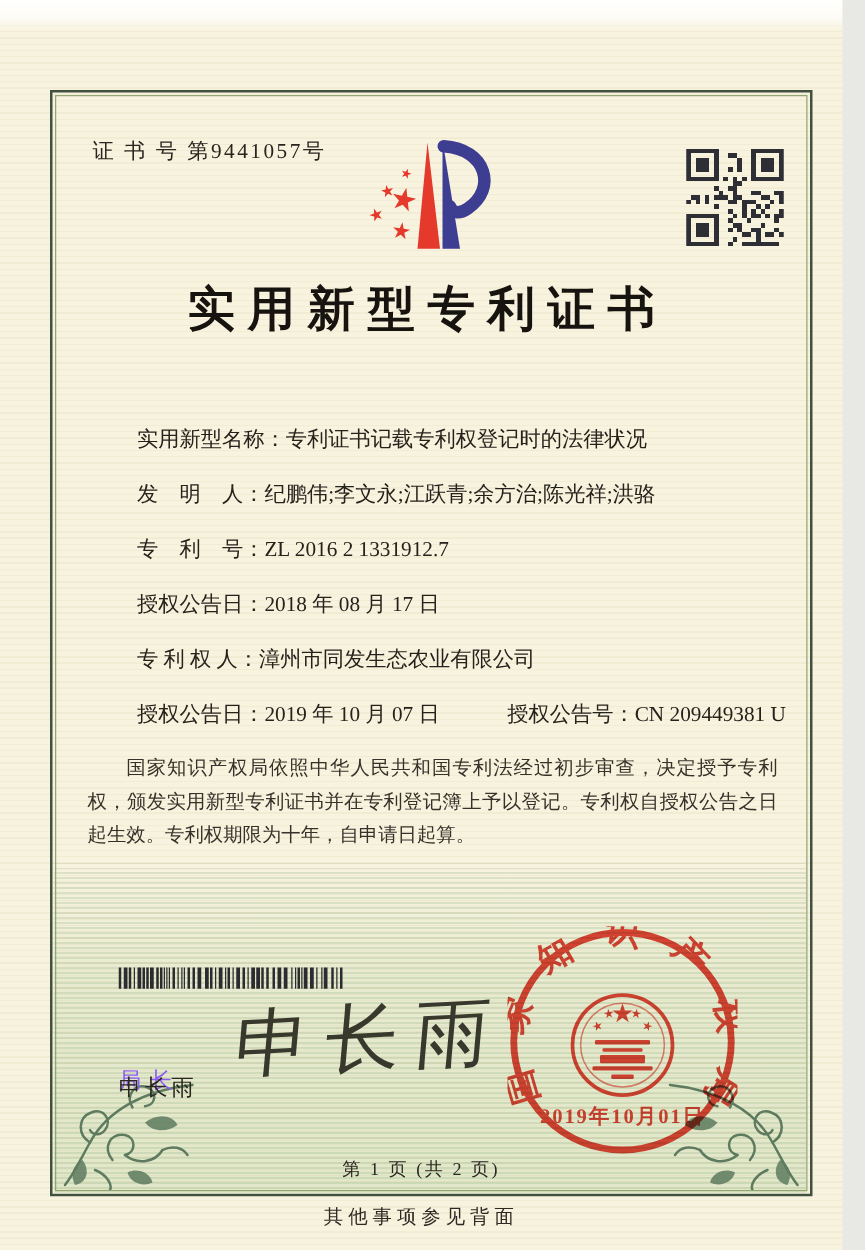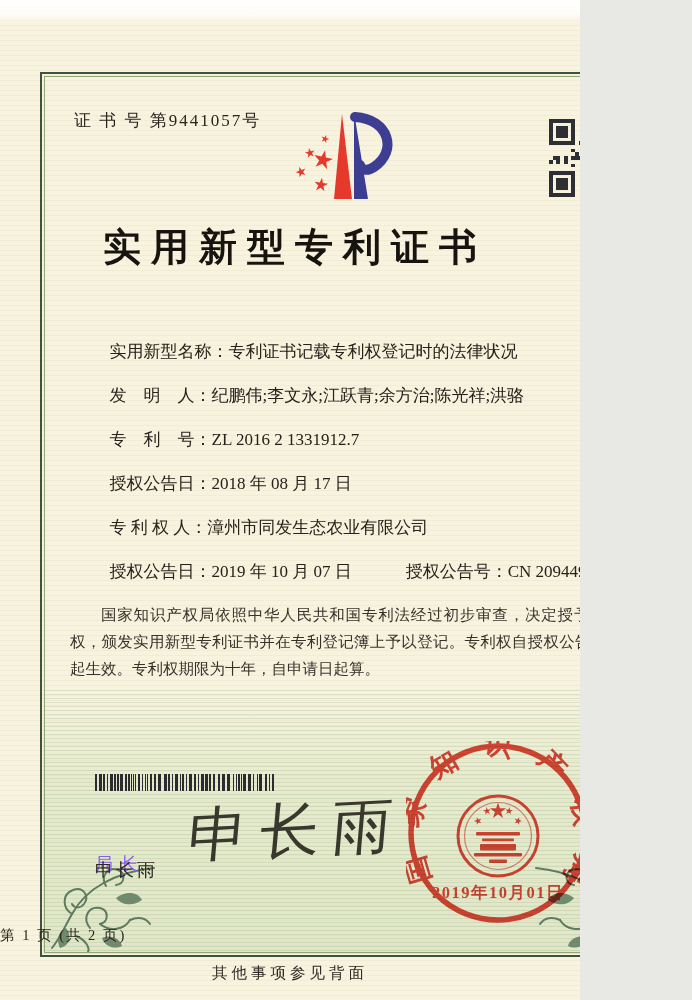--- a/index.html
+++ b/index.html
@@ -1,17 +1,17 @@
 <!DOCTYPE html>
 <html><head>
 <meta charset="utf-8">
 <style>
   html,body{margin:0;padding:0;background:#e8e8e4;}
   .page{
-    position:relative;width:580px;height:1000px;overflow:hidden;
+    position:relative;width:674px;height:1000px;overflow:hidden;
     background:#f8f3df;
     font-family:"Liberation Serif","DejaVu Serif",serif;
   }
   .striations{
     position:absolute;inset:0;pointer-events:none;z-index:1;
     background:repeating-linear-gradient(180deg, rgba(205,192,150,0.14) 0 1px, rgba(255,255,255,0) 1px 5px);
   }
   .scan-strip{
     position:absolute;left:0;top:0;right:0;height:24px;z-index:2;
     background:linear-gradient(180deg,#ffffff 0%,#fdfcf6 60%,rgba(253,252,246,0) 100%);
@@ -62,21 +62,21 @@
   .officer-title{position:absolute;left:95px;top:826px;font-size:18px;letter-spacing:7px;color:#8b5cf6;z-index:4;margin-top:26px;}
   .officer-name{position:absolute;left:95px;top:858px;font-size:18px;letter-spacing:3px;color:#2a2620;z-index:4;}
   .signature{
     position:absolute;left:188px;top:791px;z-index:4;
     font-size:60px;color:#2b2a21;letter-spacing:12px;
     transform:rotate(-3deg) skewX(-8deg);opacity:.92;
   }
   .seal{position:absolute;left:406px;top:741px;z-index:5;mix-blend-mode:multiply;opacity:.93;}
 
   .page-number{
-    position:absolute;left:0;right:0;top:926px;z-index:4;text-align:left;
+    position:absolute;left:0;right:0;top:926px;z-index:4;text-align:center;
     font-size:14.5px;letter-spacing:2px;color:#2a2620;white-space:pre;
   }
   .back-note{
     position:absolute;left:0;right:0;top:963px;z-index:4;text-align:center;
     font-size:15.5px;letter-spacing:4px;color:#2e2a23;
   }
 </style>
 </head>
 <body>
 

